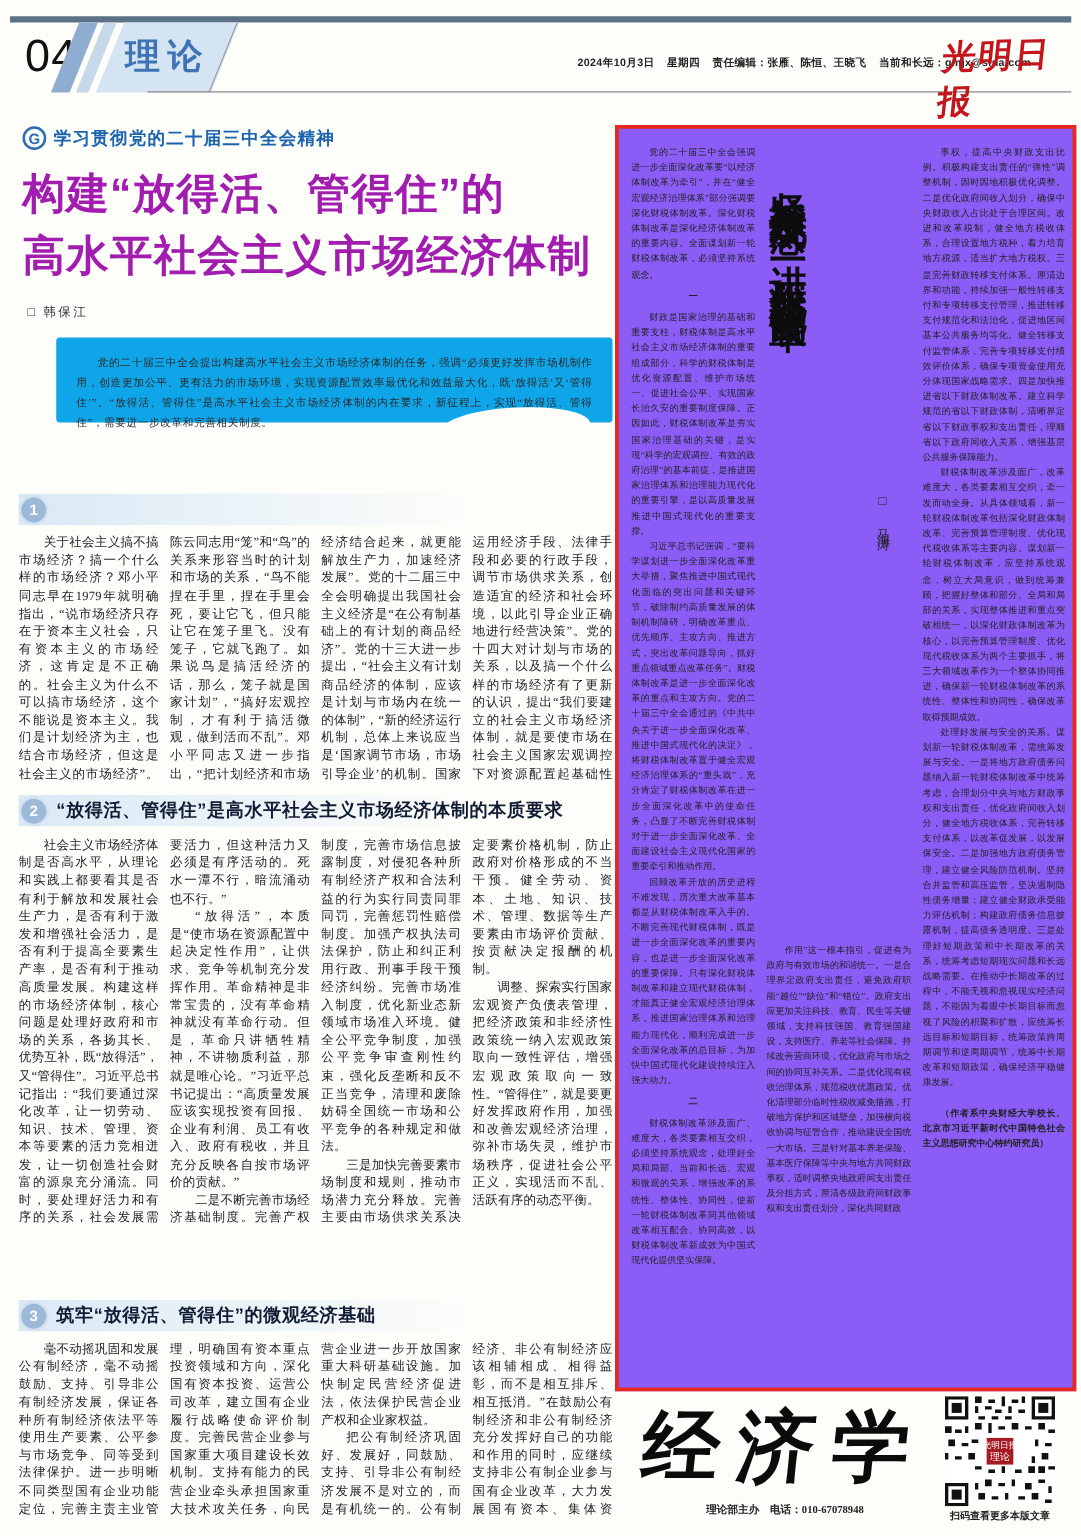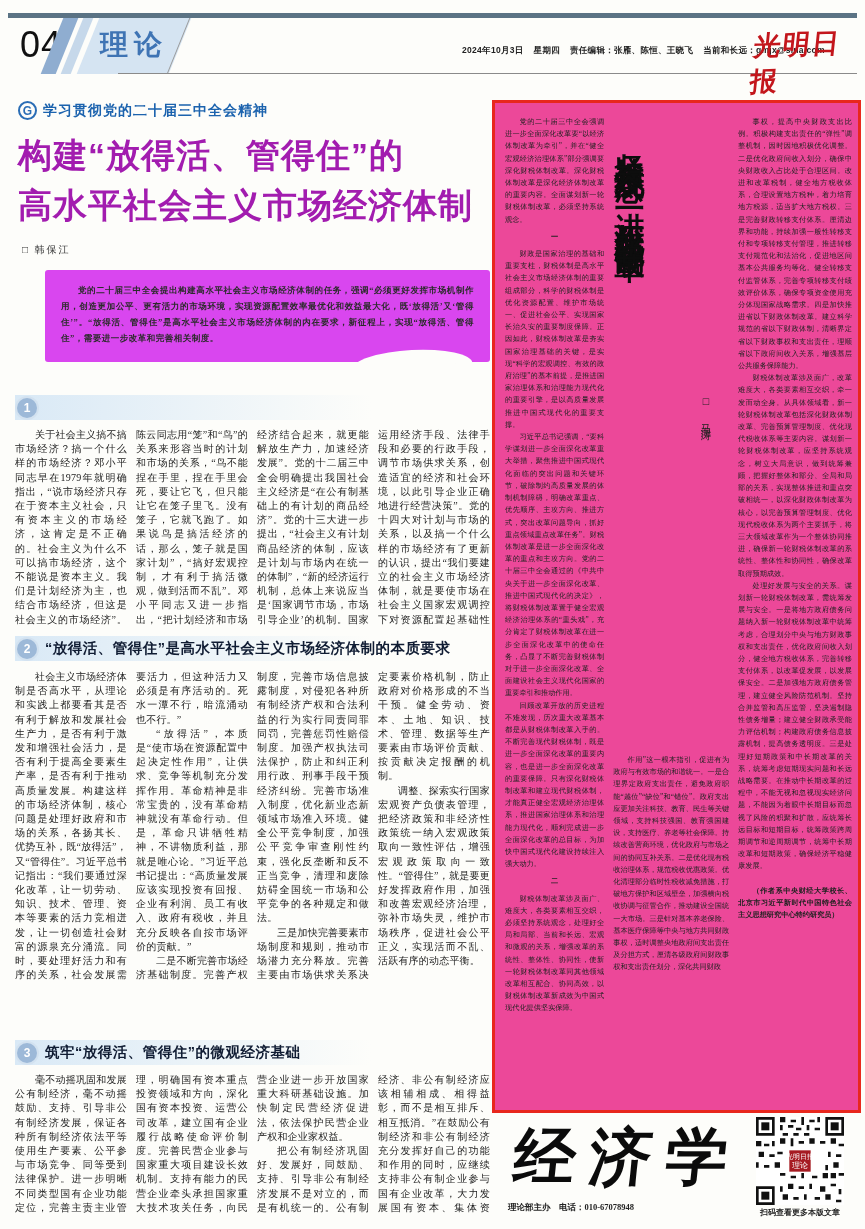--- a/index.html
+++ b/index.html
@@ -33,61 +33,61 @@
   .kicker { position:absolute; left:18px; top:101px; display:flex; align-items:center; gap:6px; }
   .glogo { width:19px; height:19px; border:2.5px solid #2a6db5; border-radius:50%;
            color:#2a6db5; font-family:"Liberation Sans",sans-serif; font-weight:bold;
            font-size:12px; display:flex; align-items:center; justify-content:center; }
   .kicker-text { color:#1c63ae; font-weight:bold; font-size:14px;
            font-family:"Liberation Sans",sans-serif; letter-spacing:1px; }
   .headline { position:absolute; left:18px; top:130px; width:470px;
            font-family:"Liberation Sans",sans-serif; font-weight:900; color:#a21caf;
            font-size:34px; line-height:50px; letter-spacing:1px; }
   .byline-left { position:absolute; left:22px; top:243px; font-size:10px; color:#333; letter-spacing:2px; }
-  .intro-box { position:absolute; left:45px; top:270px; width:445px; height:92px;
-           background:#d946ef; border-radius:3px; padding:12px 16px 0 16px;font-weight:bold; }
+  .intro-box { position:absolute; left:45px; top:270px; width:445px; height:68px;
+           background:#0ea5e9; border-radius:3px; padding:12px 16px 0 16px; }
   .intro-box p { font-size:8.5px; line-height:16px; text-align:justify; text-indent:2em;
            color:#2b2b2b; letter-spacing:.5px; }
   .swoosh { position:absolute; right:18px; bottom:-4px; width:120px; height:16px;
            background:#fdfdfa; border-radius:50% 50% 0 0 / 100% 100% 0 0; transform:rotate(-3deg); }
   .sec-head { position:absolute; left:15px; width:475px; height:25px; display:flex;
            align-items:center; gap:8px; padding-left:2px;
            background:linear-gradient(90deg,#d9e9f6 0%, rgba(255,255,255,0) 75%); }
   .badge { width:20px; height:20px; border-radius:50%; background:#9db9d8; color:#fff;
            font-family:"Liberation Sans",sans-serif; font-weight:bold; font-size:12px;
            display:flex; align-items:center; justify-content:center;
            box-shadow:0 0 0 2px #d3e2f0; flex:0 0 auto; }
   .sec-title { font-weight:bold; font-size:14.5px; color:#101c33; letter-spacing:.5px;
            font-family:"Liberation Sans",sans-serif; }
   .colbody { position:absolute; left:15px; width:475px; column-count:4; column-gap:9px;
            text-align:justify; font-size:10px; line-height:14.2px; color:#222;
            overflow:hidden; letter-spacing:.2px; }
   .colbody p { text-indent:2em; }
   .credit { font-weight:bold;margin-top:12px; }
   
   .redbox { position:absolute; left:492px; top:100px; width:369px; height:1013px;
-           border:3px solid #e8271d; background:#ec4899;
+           border:3px solid #e8271d; background:#8b5cf6;
            display:flex; padding:13px 6px 10px 10px; gap:9px; }
   .rcol { text-align:justify; font-size:7.2px; line-height:12.2px; color:#222; overflow:hidden; }
   .rcol p { text-indent:2em; }
   .rcol-a { width:101px; }
   .rcol-mid { width:118px; position:relative; }
   .rcol-right { width:116px; }
   .marker { text-align:center; text-indent:0 !important; font-weight:bold; margin:5px 0; }
   .vtitle-area { position:relative; height:638px; }
   .vtitle { position:absolute; left:10px; top:14px; height:620px;
            writing-mode:vertical-rl; font-size:30px; font-weight:bold; color:#0d0d0d;
            font-family:"DejaVu Serif",serif; letter-spacing:4px; }
   .vbyline { position:absolute; left:86px; top:280px; writing-mode:vertical-rl;
            font-size:10.5px; color:#222; letter-spacing:3px; }
   
   .calli { position:absolute; left:508px; top:1118px; width:240px; text-align:center;
            font-size:62px; font-weight:bold; color:#0b0b0b; font-family:"DejaVu Serif",serif;
            letter-spacing:14px; transform:skewX(-6deg); line-height:78px; }
-  .dept-line { position:absolute; left:508px; top:1202px; width:240px; 
+  .dept-line { position:absolute; left:508px; top:1202px; width:240px; text-align:center;
            font-size:8.5px; font-weight:bold; color:#222; }
   .qr { position:absolute; left:756px; top:1117px; width:88px; height:88px; }
   .qr-caption { position:absolute; left:744px; top:1207px; width:112px; text-align:center;
            font-size:8px; font-weight:bold; color:#222; }
 </style>
 </head>
 <body>
 
 <div class="page">
 

